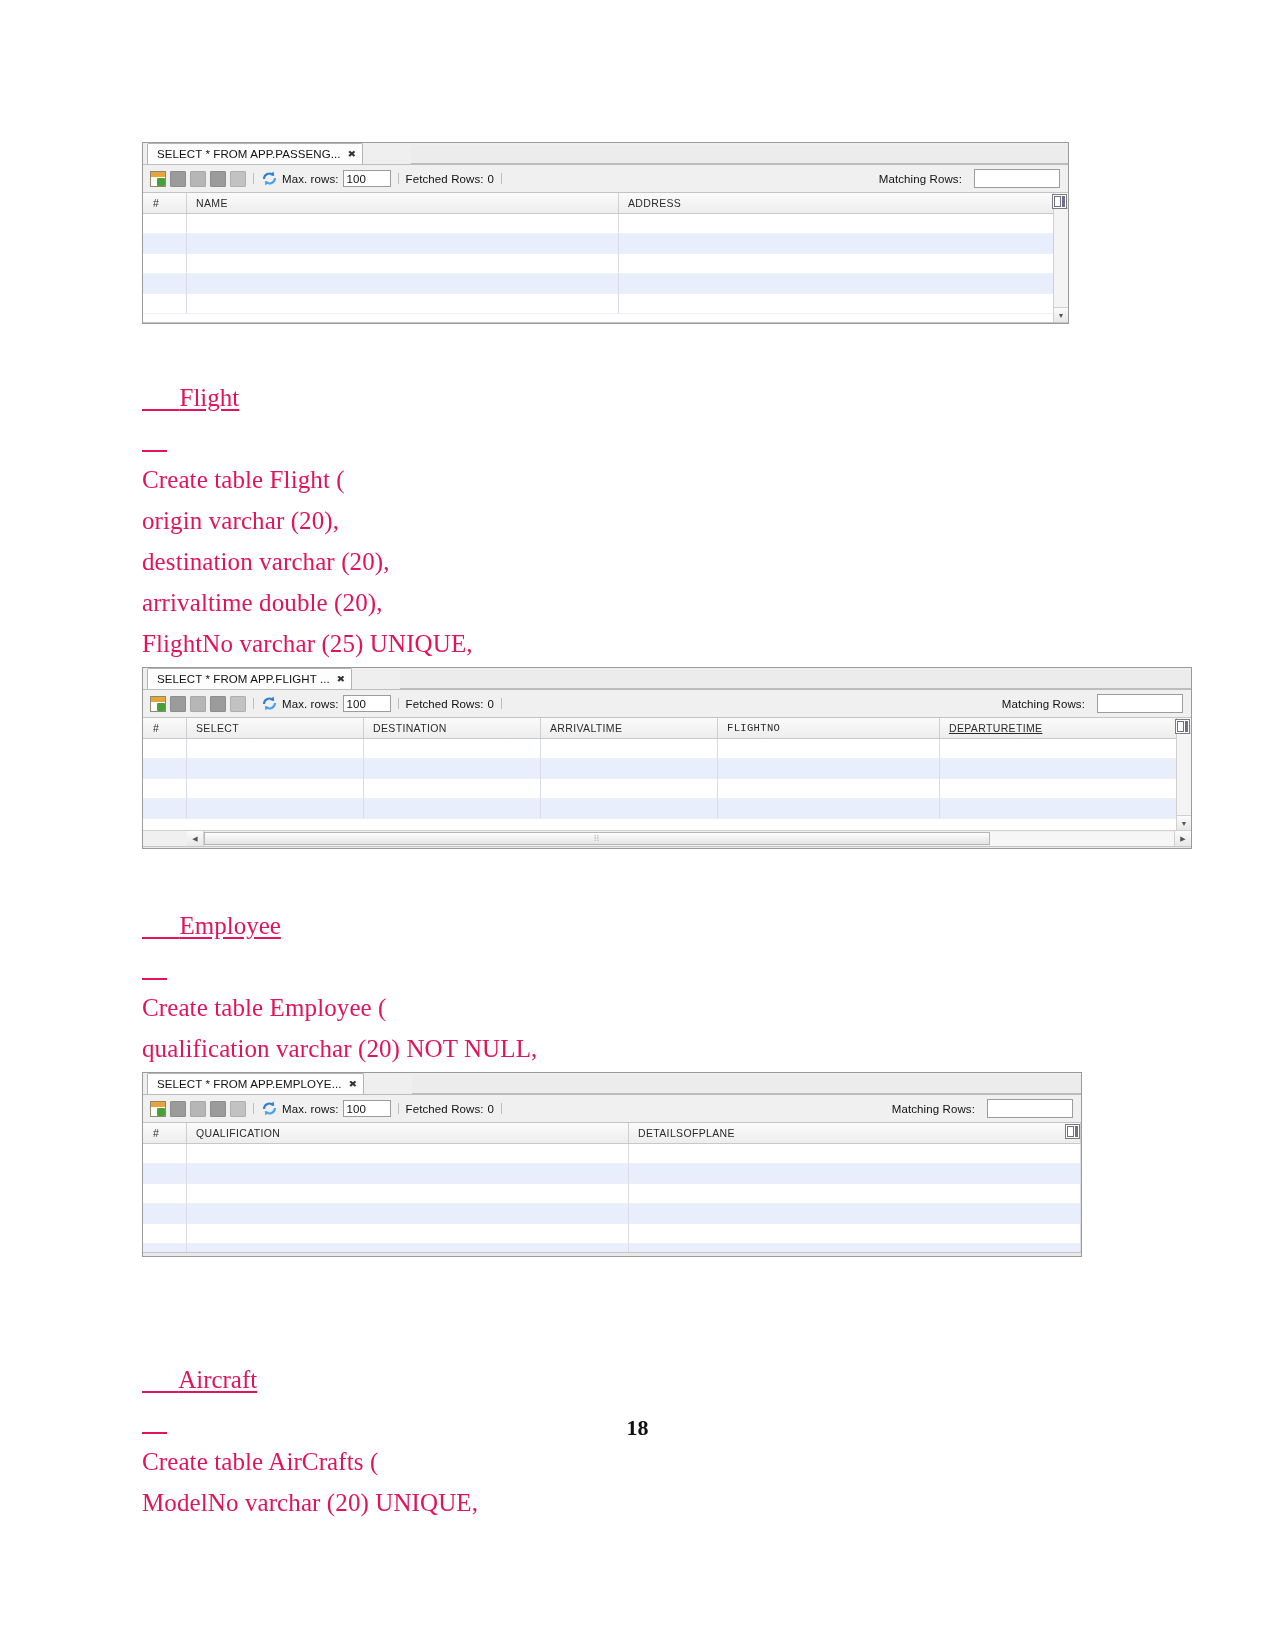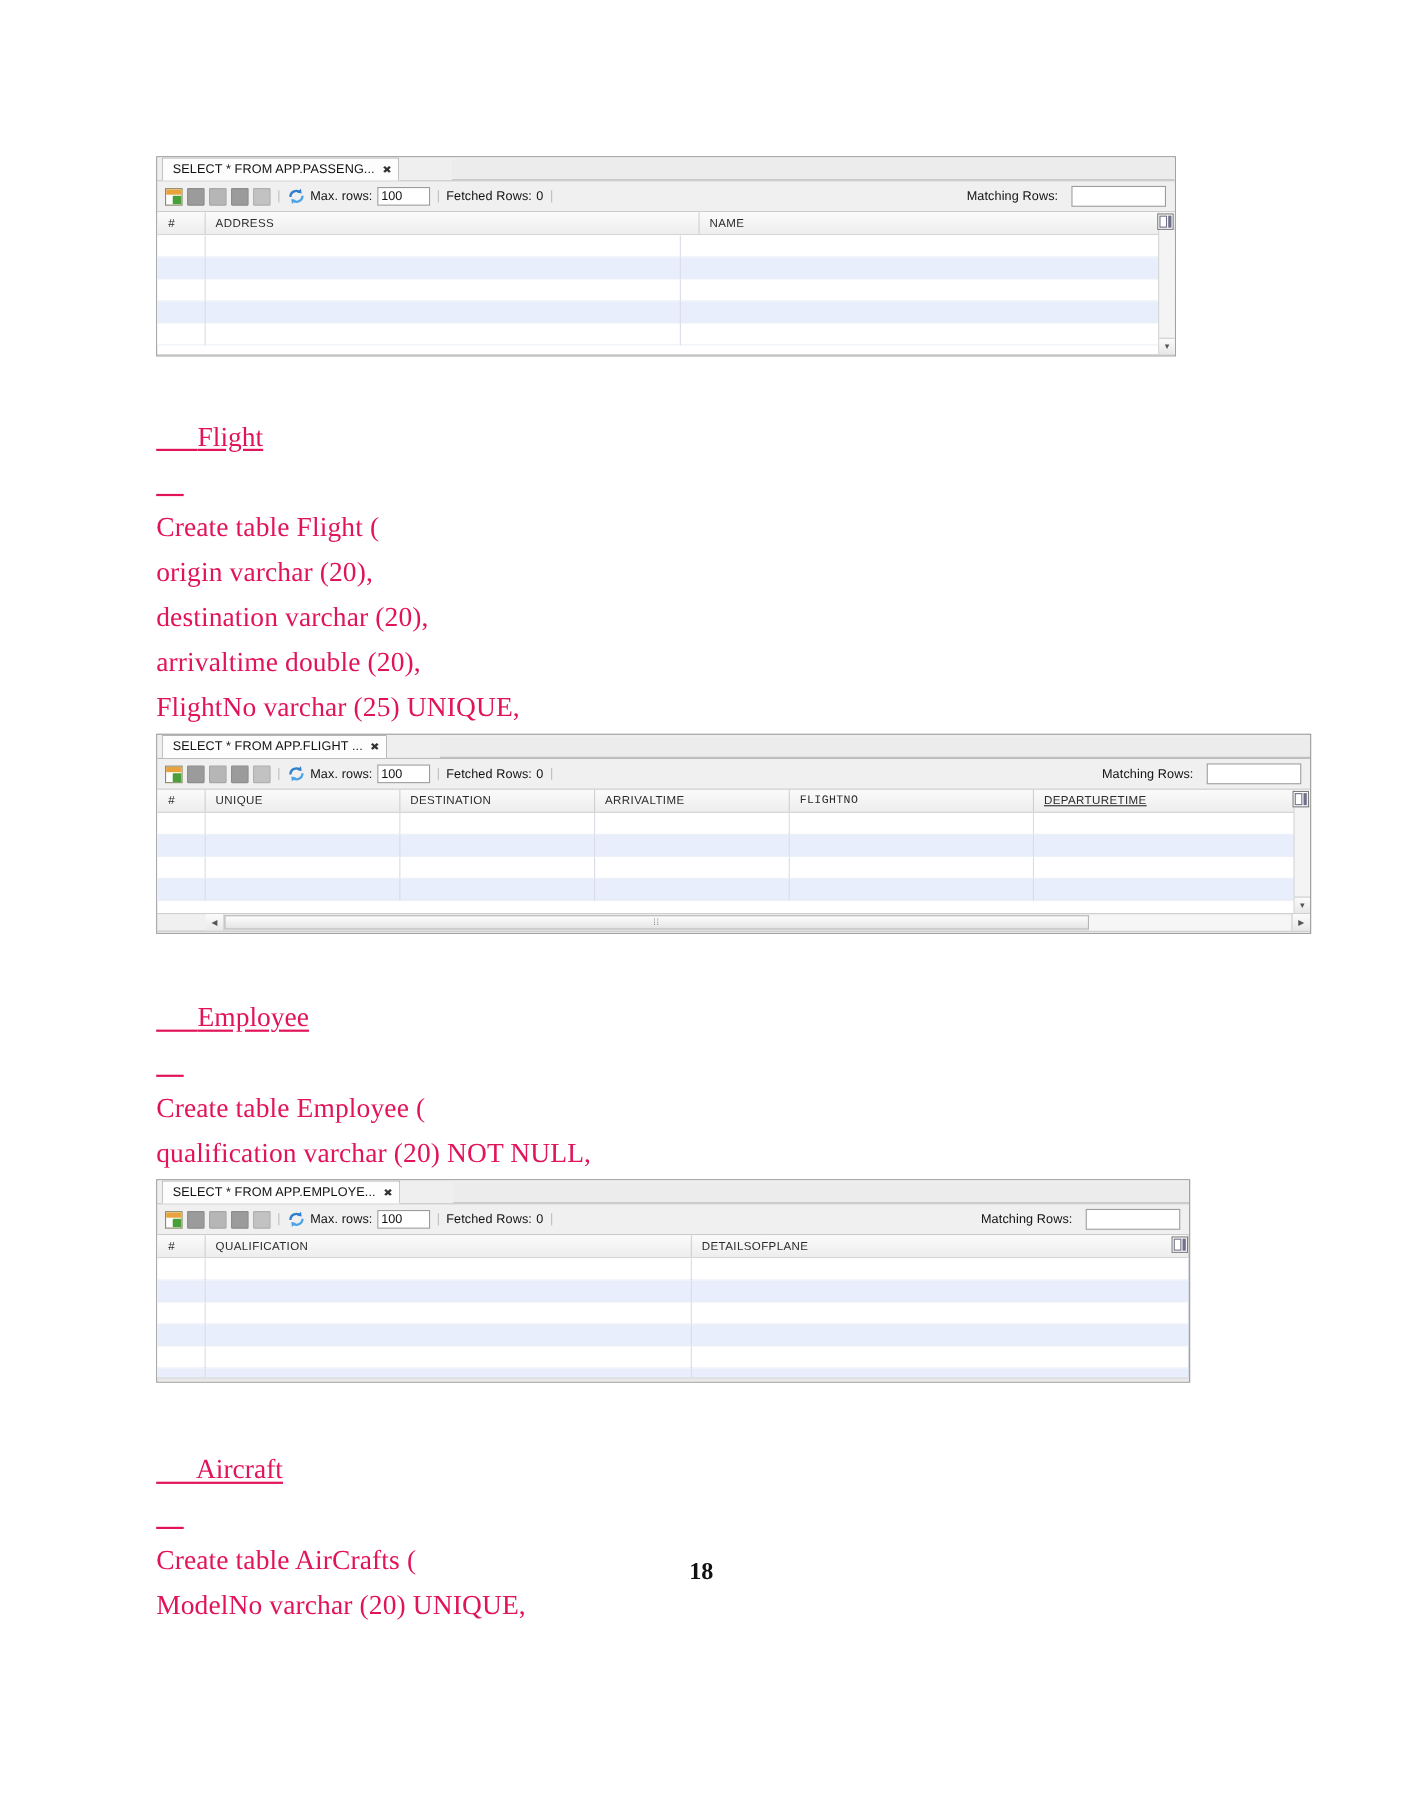--- a/index.html
+++ b/index.html
@@ -334,22 +334,22 @@
       <span class="tb-label">0</span>
       <span class="tb-dot"></span>
       <span class="tb-spacer"></span>
       <span class="tb-label">Matching Rows:</span>
       <span class="tb-match-input" style="margin-left:8px; margin-right:2px;"></span>
     </div>
 
     <div class="gridwrap" style="height:129px;">
       <div class="grid-head">
         <div class="gh-cell" style="width:44px; padding-left:10px;">#</div>
+        <div class="gh-cell" style="width:432px;">NAME</div>
         <div class="gh-cell" style="flex:1;">ADDRESS</div>
-        <div class="gh-cell" style="width:432px;">NAME</div>
       </div>
       <div class="grid-body">
         <div class="grid-row plain">
           <div class="gr-cell" style="width:44px;"></div>
           <div class="gr-cell" style="width:432px;"></div>
           <div class="gr-cell" style="flex:1;"></div>
         </div>
         <div class="grid-row alt">
           <div class="gr-cell" style="width:44px;"></div>
           <div class="gr-cell" style="width:432px;"></div>
@@ -427,21 +427,21 @@
       <span class="tb-label">0</span>
       <span class="tb-dot"></span>
       <span class="tb-spacer"></span>
       <span class="tb-label">Matching Rows:</span>
       <span class="tb-match-input" style="margin-left:8px; margin-right:2px;"></span>
     </div>
 
     <div class="gridwrap" style="height:112px;">
       <div class="grid-head">
         <div class="gh-cell" style="width:44px; padding-left:10px;">#</div>
-        <div class="gh-cell" style="width:177px;">UNIQUE</div>
+        <div class="gh-cell" style="width:177px;">SELECT</div>
         <div class="gh-cell" style="width:177px;">DESTINATION</div>
         <div class="gh-cell" style="width:177px;">ARRIVALTIME</div>
         <div class="gh-cell" style="width:222px;font-family:Liberation Mono, monospace;">FLIGHTNO</div>
         <div class="gh-cell" style="flex:1;text-decoration:underline;">DEPARTURETIME</div>
       </div>
       <div class="grid-body">
         <div class="grid-row plain">
           <div class="gr-cell" style="width:44px;"></div>
           <div class="gr-cell" style="width:177px;"></div>
           <div class="gr-cell" style="width:177px;"></div>
@@ -574,21 +574,21 @@
           <div class="gr-cell" style="width:44px;"></div>
           <div class="gr-cell" style="width:442px;"></div>
           <div class="gr-cell" style="flex:1;"></div>
         </div>
       </div>
       <div class="corner-icon"></div>
     </div>
     <div class="widget-footer"></div>
   </div>
 
-  <div class="text-block" style="top:1275px; width:800px;">
+  <div class="text-block" style="top:1318px; width:800px;">
     <div class="doc-heading">
       <span>Aircraft</span>
     </div>
     <div class="doc-text">Create table AirCrafts (</div>
     <div class="doc-text">ModelNo varchar (20) UNIQUE,</div>
   </div>
 
   <div class="page-number" style="top:1415px;font-weight:bold;">18</div>
 
 </div>

